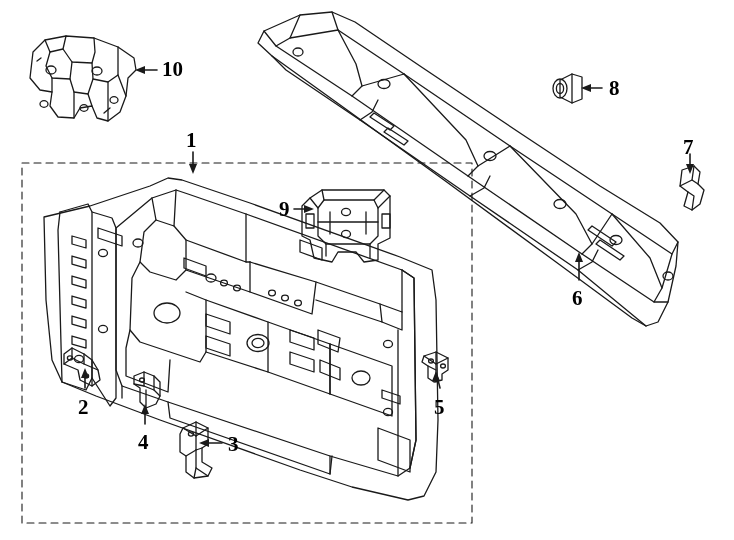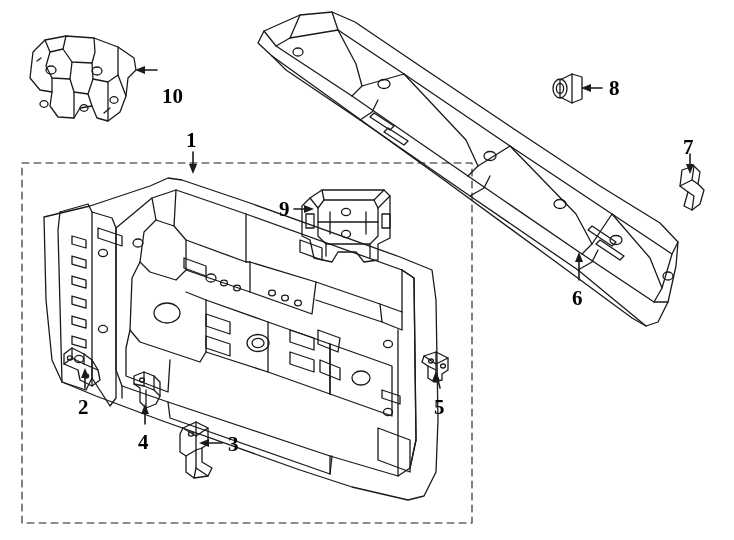--- a/index.html
+++ b/index.html
@@ -261,15 +261,15 @@
 
   <div class="callout" style="left:186px; top:130px;">1</div>
   <div class="callout" style="left:78px;  top:397px;">2</div>
   <div class="callout" style="left:228px; top:434px;">3</div>
   <div class="callout" style="left:138px; top:432px;">4</div>
   <div class="callout" style="left:434px; top:397px;">5</div>
   <div class="callout" style="left:572px; top:288px;">6</div>
   <div class="callout" style="left:683px; top:137px;">7</div>
   <div class="callout" style="left:609px; top:78px;">8</div>
   <div class="callout" style="left:279px; top:199px;">9</div>
-  <div class="callout" style="left:162px; top:59px;margin-top:27px;">10</div>
+  <div class="callout" style="left:162px; top:59px;">10</div>
 
 </div>
 
 </body></html>

